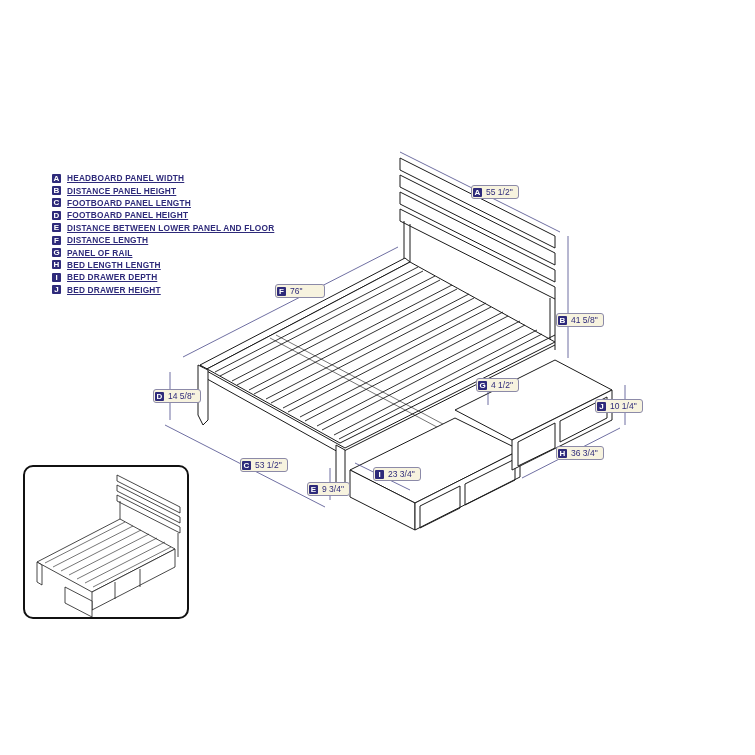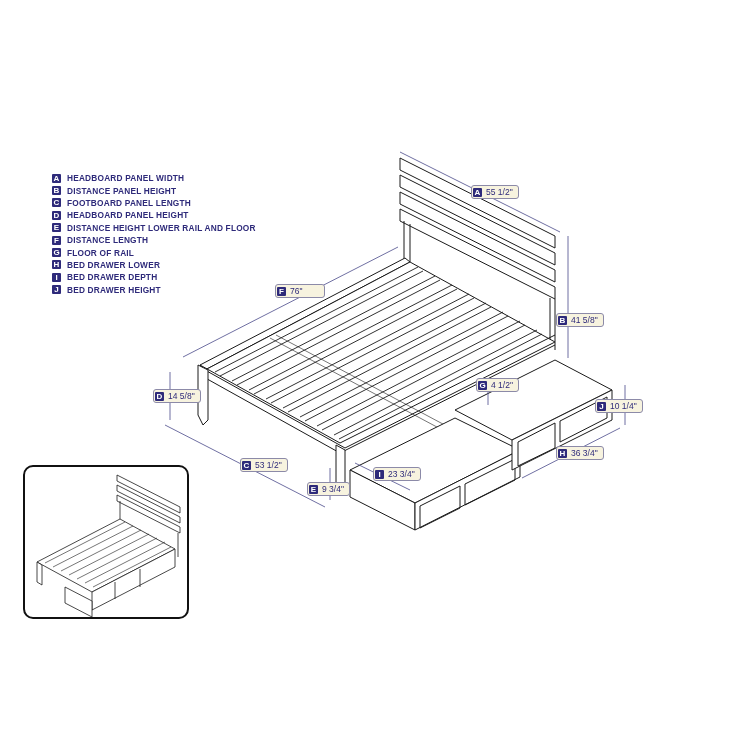--- a/index.html
+++ b/index.html
@@ -3,21 +3,21 @@
 <meta charset="utf-8">
 <style>
   html, body { margin:0; padding:0; background:#ffffff; }
   body { width:755px; height:755px; position:relative; overflow:hidden;
          font-family:"Liberation Sans", sans-serif; }
   .legend { position:absolute; left:52px; top:172px; }
   .legend-item { display:flex; align-items:center; height:12.4px; }
   .legend-badge { width:9px; height:9px; background:#2e2a7a; color:#fff;
                   font-size:8px; font-weight:bold; line-height:9px; text-align:center;
                   margin-right:6px; border-radius:1px; }
-  .legend-text { font-size:8.3px; font-weight:bold; color:#2e2a7a; letter-spacing:0.2px; }
+  .legend-text { font-size:8.3px; font-weight:bold; color:#2e2a7a; letter-spacing:0.2px;text-decoration:underline; }
   .dim { position:absolute; display:flex; align-items:center; height:12px;
          background:#f7f3df; border:1px solid #8c8aa8; border-radius:3px; padding:0 5px 0 1px; }
   .dim-badge { width:9px; height:9px; background:#2e2a7a; color:#fff; font-size:8px; font-weight:bold;
                line-height:9px; text-align:center; margin-right:4px; border-radius:1px; }
   .dim-val { font-size:8.5px; color:#2e2a7a; }
   svg.drawing { position:absolute; left:0; top:0; }
   .inset { position:absolute; left:23px; top:465px; width:162px; height:150px;
            border:2px solid #111; border-radius:10px; background:#fff; overflow:hidden; }
 </style>
 </head>
@@ -107,37 +107,37 @@
   <div class="legend-item">
       <span class="legend-badge">B</span>
       <span class="legend-text">DISTANCE PANEL HEIGHT</span>
     </div>
   <div class="legend-item">
       <span class="legend-badge">C</span>
       <span class="legend-text">FOOTBOARD PANEL LENGTH</span>
     </div>
   <div class="legend-item">
       <span class="legend-badge">D</span>
-      <span class="legend-text">HEADBOARD PANEL HEIGHT</span>
+      <span class="legend-text">FOOTBOARD PANEL HEIGHT</span>
     </div>
   <div class="legend-item">
       <span class="legend-badge">E</span>
-      <span class="legend-text">DISTANCE HEIGHT LOWER RAIL AND FLOOR</span>
+      <span class="legend-text">DISTANCE BETWEEN LOWER PANEL AND FLOOR</span>
     </div>
   <div class="legend-item">
       <span class="legend-badge">F</span>
       <span class="legend-text">DISTANCE LENGTH</span>
     </div>
   <div class="legend-item">
       <span class="legend-badge">G</span>
-      <span class="legend-text">FLOOR OF RAIL</span>
+      <span class="legend-text">PANEL OF RAIL</span>
     </div>
   <div class="legend-item">
       <span class="legend-badge">H</span>
-      <span class="legend-text">BED DRAWER LOWER</span>
+      <span class="legend-text">BED LENGTH LENGTH</span>
     </div>
   <div class="legend-item">
       <span class="legend-badge">I</span>
       <span class="legend-text">BED DRAWER DEPTH</span>
     </div>
   <div class="legend-item">
       <span class="legend-badge">J</span>
       <span class="legend-text">BED DRAWER HEIGHT</span>
     </div>
 </div>

